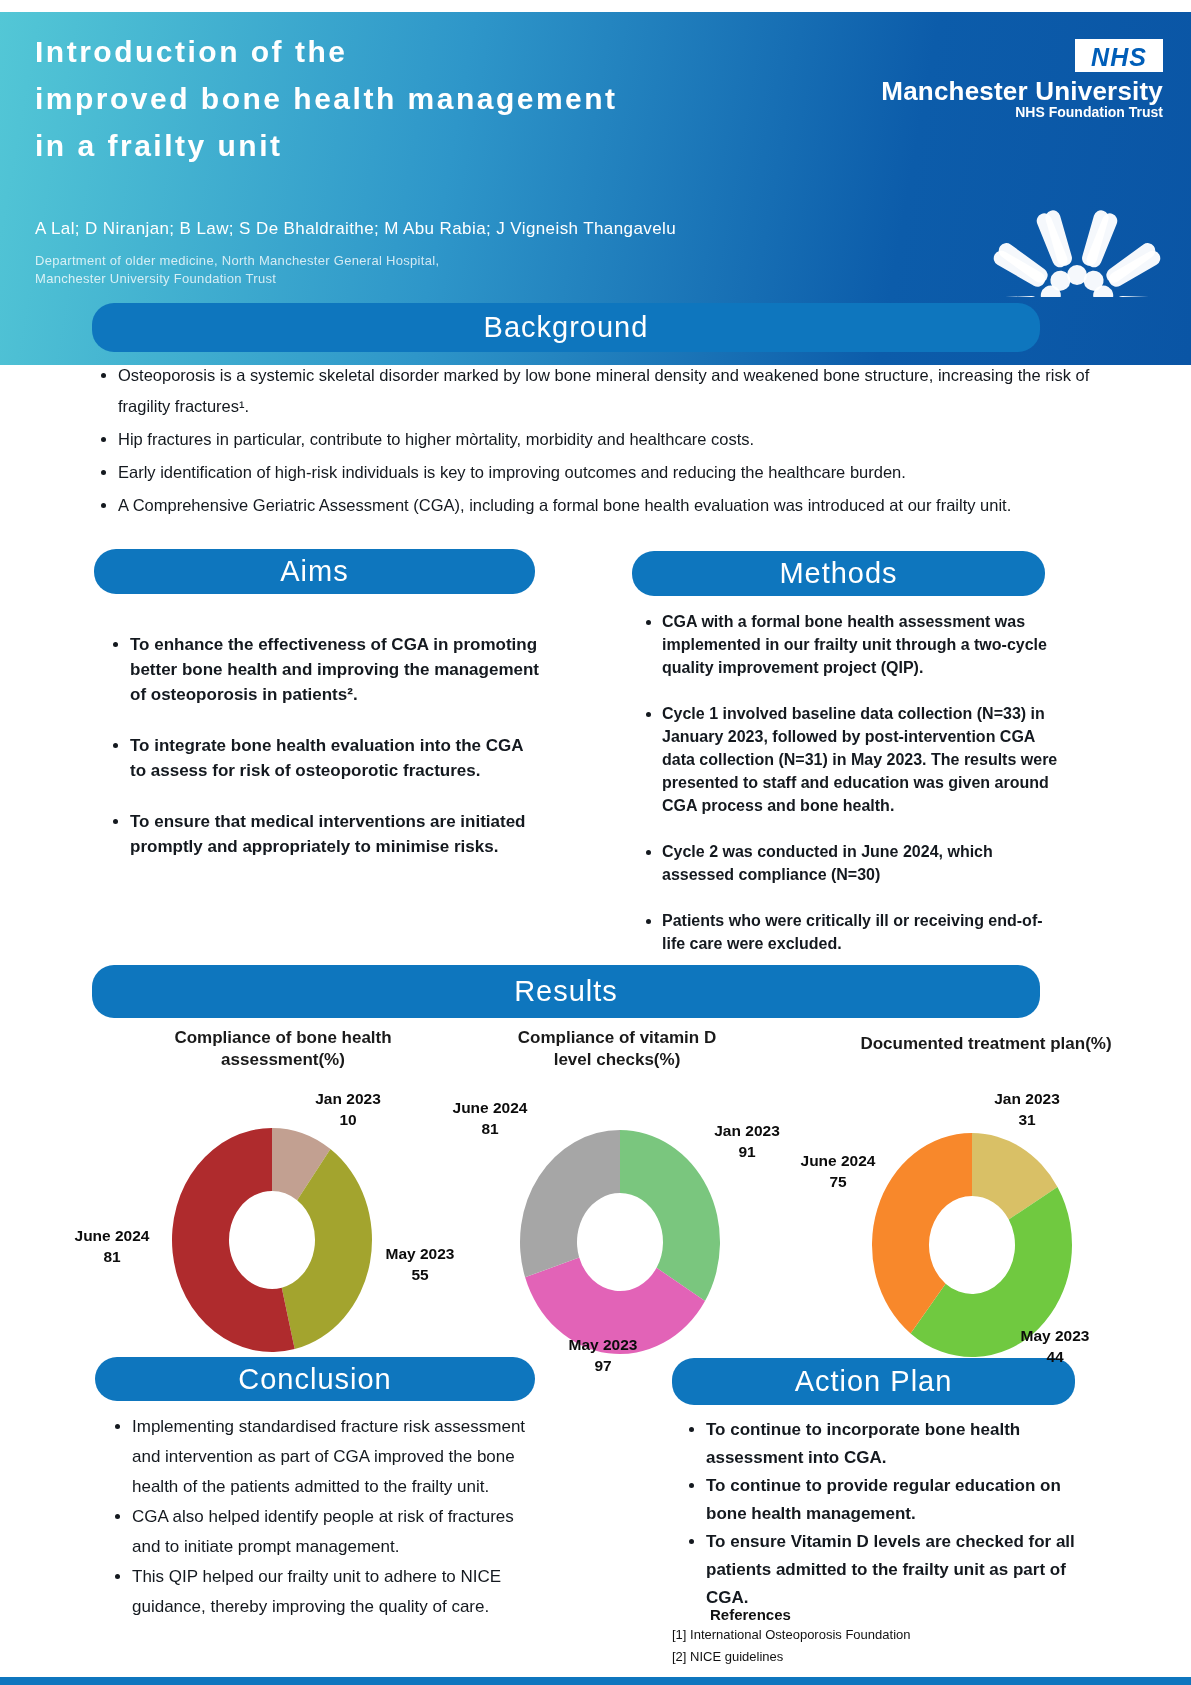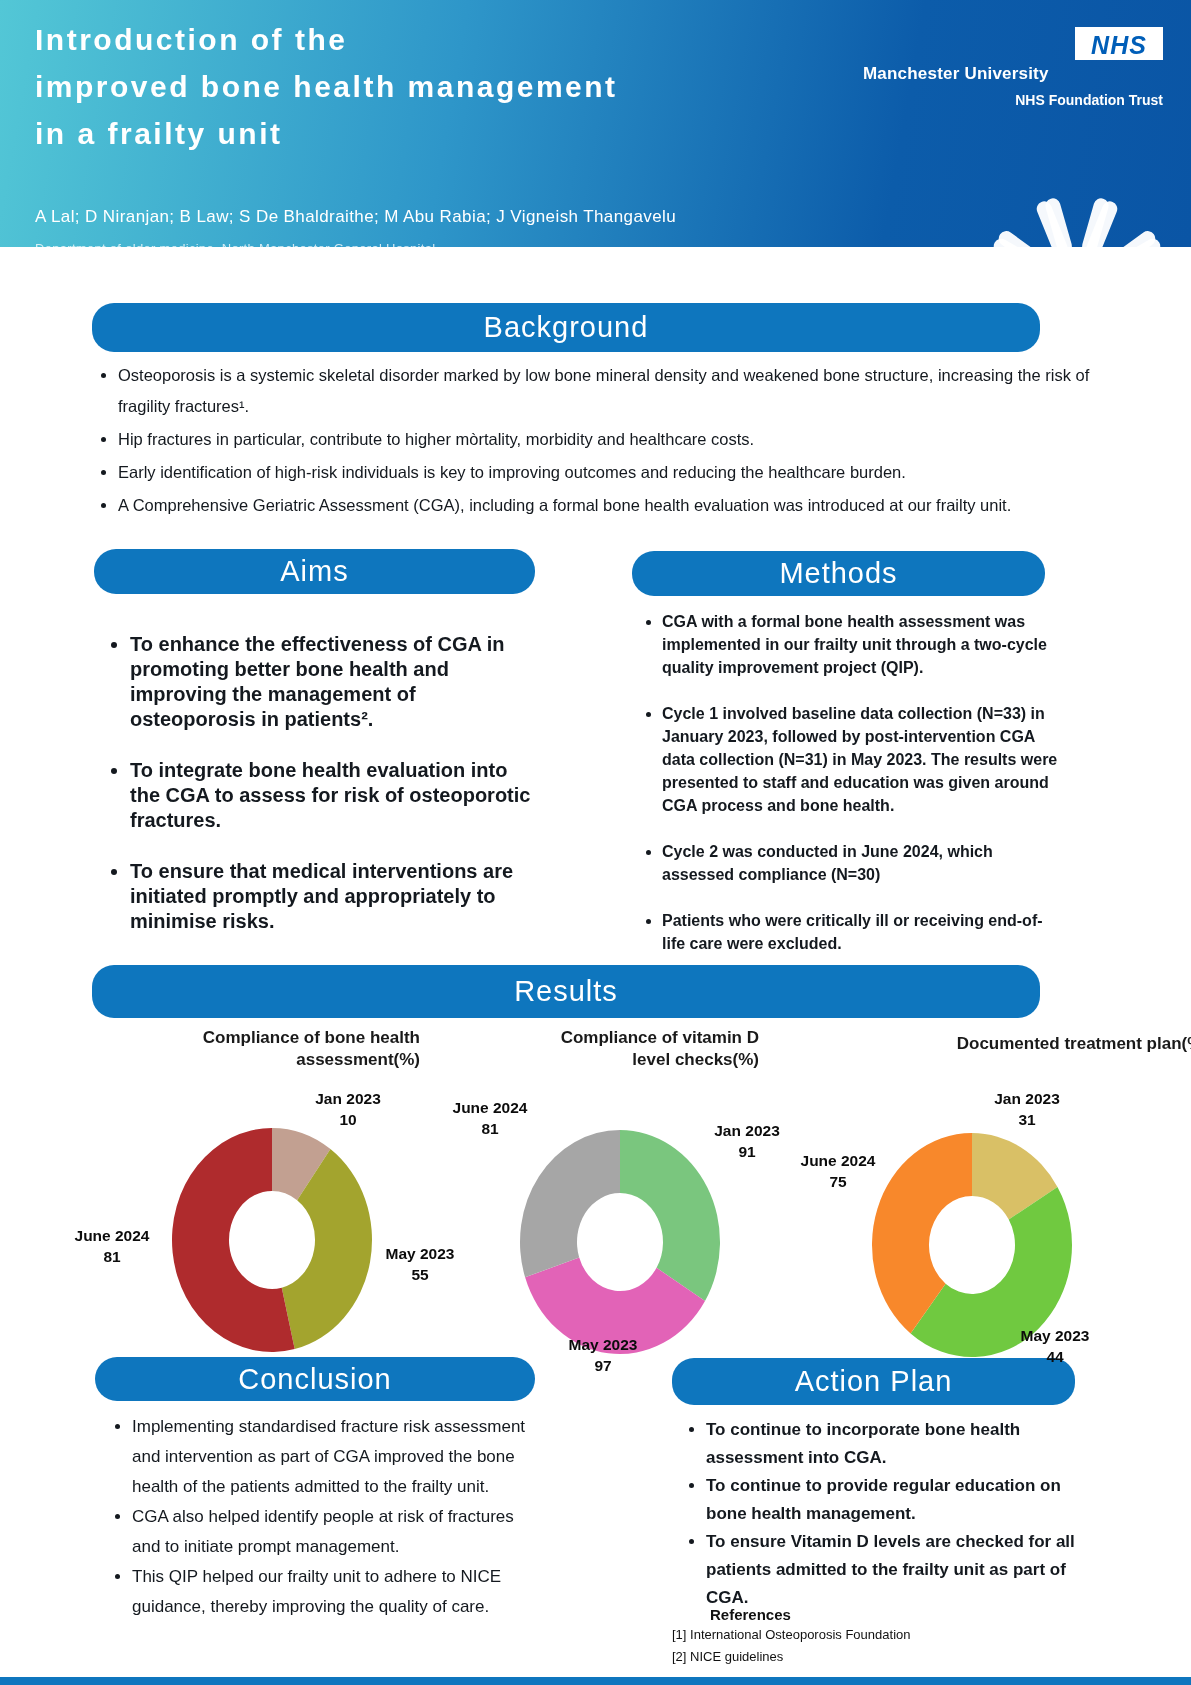--- a/index.html
+++ b/index.html
@@ -3,68 +3,68 @@
 <meta charset="utf-8">
 <style>
   * { margin:0; padding:0; box-sizing:border-box; }
   html,body { background:#e8e8e8; }
   .poster {
     position:relative; width:1191px; height:1685px; background:#ffffff;
     font-family:"Liberation Sans", sans-serif; overflow:hidden; margin:0 auto;
   }
   
   .header {
-    position:absolute; left:0; top:0; width:1191px; height:247px;
+    position:absolute; left:0; top:12px; width:1191px; height:353px;
     background:linear-gradient(100deg,#53c7d6 0%,#2e96c9 38%,#0c5caa 75%,#0a55a5 100%);
   }
   .title { position:absolute; left:35px; top:16px; color:#ffffff; font-size:30px;
     font-weight:bold; letter-spacing:2.5px; line-height:47px; }
   .authors { position:absolute; left:35px; top:207px; color:#ffffff; font-size:17px;
     letter-spacing:.4px; }
   .dept { position:absolute; left:35px; top:240px; color:rgba(255,255,255,.78);
     font-size:13px; line-height:18px; letter-spacing:.3px; }
   .nhs-box { position:absolute; left:1075px; top:27px; width:88px; height:33px;
     background:#ffffff; display:flex; align-items:flex-end; justify-content:center; }
   .nhs-box span { color:#005eb8; font-size:25px; font-weight:bold; font-style:italic;
     letter-spacing:1px; }
-  .trust-name { position:absolute; left:863px; top:64px; width:300px; 
-    color:#ffffff; font-size:17px; font-weight:bold; letter-spacing:.2px; }
+  .trust-name { position:absolute; left:863px; top:64px; width:300px; text-align:right;
+    color:#ffffff; font-size:26px; font-weight:bold; letter-spacing:.2px; }
   .trust-sub  { position:absolute; left:863px; top:92px; width:300px; text-align:right;
     color:#ffffff; font-size:14px; font-weight:bold; }
   .fan { position:absolute; left:982px; top:190px; }
   
   .pill { position:absolute; background:#0e76be; border-radius:22px; color:#ffffff;
     display:flex; align-items:center; justify-content:center; font-size:29px;
     font-weight:400; letter-spacing:1px; }
   .pill-background { left:92px;  top:303px;  width:948px; height:49px; }
   .pill-aims       { left:94px;  top:549px;  width:441px; height:45px; }
   .pill-methods    { left:632px; top:551px;  width:413px; height:45px; }
   .pill-results    { left:92px;  top:965px;  width:948px; height:53px; }
   .pill-conclusion { left:95px;  top:1357px; width:440px; height:44px; }
   .pill-action     { left:672px; top:1358px; width:403px; height:47px; }
   
   ul.bullets { list-style:disc; }
   ul.bullets li { color:#14191f; }
   .bg-bullets { position:absolute; left:118px; top:360px; width:995px; }
   .bg-bullets li { font-size:16.5px; line-height:31px; color:#0d0d0d; margin-bottom:2px; }
   .aims-bullets { position:absolute; left:130px; top:632px; width:412px; }
-  .aims-bullets li { font-size:20px; font-weight:bold; line-height:25px; margin-bottom:26px; }
+  .aims-bullets li { font-size:17px; font-weight:bold; line-height:25px; margin-bottom:26px; }
   .methods-bullets { position:absolute; left:662px; top:610px; width:400px; }
   .methods-bullets li { font-size:16px; font-weight:bold; line-height:23px; margin-bottom:23px; }
   .conc-bullets { position:absolute; left:132px; top:1412px; width:400px; }
   .conc-bullets li { font-size:17px; font-weight:normal; line-height:30px; }
   .action-bullets { position:absolute; left:706px; top:1416px; width:372px; }
   .action-bullets li { font-size:17px; font-weight:bold; line-height:28px; }
   
   .refs { position:absolute; left:672px; top:1606px; width:380px; color:#111; }
   .refs .refs-title { font-size:15px; font-weight:bold; margin-bottom:4px;margin-left:38px; }
   .refs .ref-item { font-size:13px; margin-bottom:7px; }
   
-  .chart-title { position:absolute; text-align:right; font-size:17px; font-weight:bold;
-    color:#1a1a1a; line-height:22px;margin-left:22px; }
+  .chart-title { position:absolute; text-align:center; font-size:17px; font-weight:bold;
+    color:#1a1a1a; line-height:22px; }
   .ct-0 { left:168px; top:1027px; width:230px; }
   .ct-1 { left:497px; top:1027px; width:240px; }
   .ct-2 { left:786px; top:1033px; width:400px; }
   .donut { position:absolute; }
   .d-0 { left:167px; top:1125px; }
   .d-1 { left:515px; top:1127px; }
   .d-2 { left:867px; top:1130px; }
   .dlabel { position:absolute; width:110px; text-align:center; font-size:15.5px;
     font-weight:bold; color:#0c0c0c; line-height:21px; }
   .c0-jan  { left:293px; top:1088px; }

